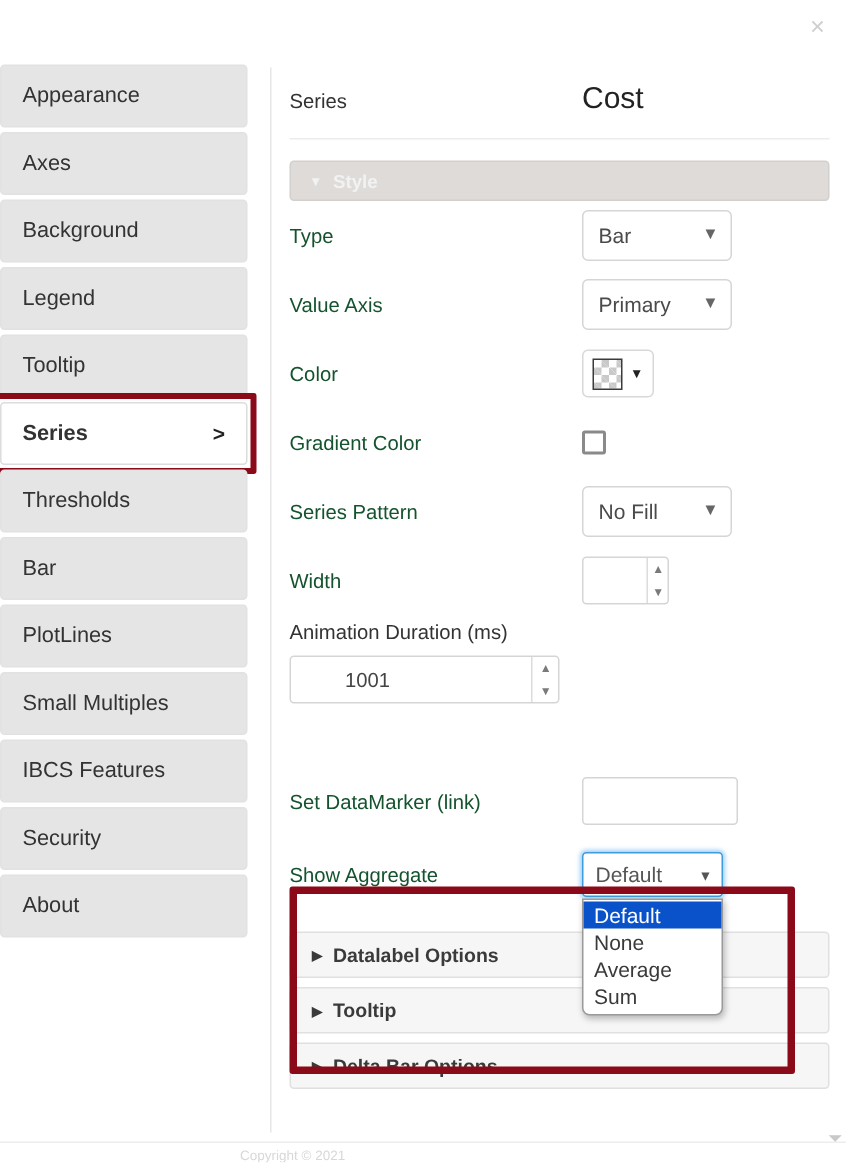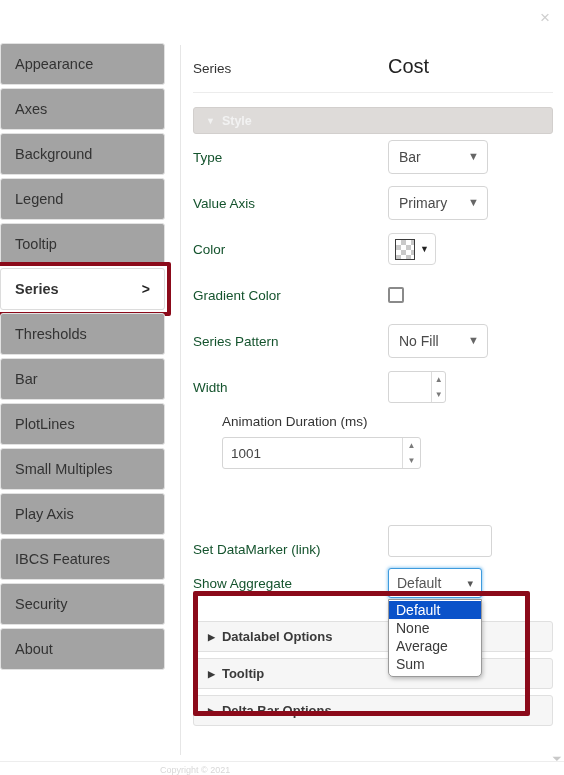--- a/index.html
+++ b/index.html
@@ -32,21 +32,21 @@
   
   .sidebar {
     position: absolute;
     left: 0; top: 43px;
     width: 165px;
   }
   .side-item {
     position: relative;
     height: 42px;
     margin-bottom: 3px;
-    background: #a3a3a3;
+    background: #e5e5e5;
     border: 1px solid #e2e2e2;
     border-radius: 3px;
     display: flex;
     align-items: center;
     padding: 0 14px;
     font-size: 14.5px;
     color: #333333;
     cursor: pointer;
   }
   .side-item.active {
@@ -201,24 +201,24 @@
     border-left: 1px solid #dcdcdc;
     display: flex; flex-direction: column;
   }
   .spin .btns div {
     flex: 1;
     display: flex; align-items: center; justify-content: center;
     font-size: 8px;
     color: #7a7a7a;
     cursor: pointer;
   }
-  .spin.wide { width: 199px; }
+  .spin.wide { width: 180px; padding-left: 28px; }
   .spin.narrow { width: 58px; }
 
-  .anim-block { margin-top: 4px; margin-left: 29px; }
+  .anim-block { margin-top: 4px; }
   .anim-block .alabel {
     font-size: 13.5px; color: #333; margin-bottom: 8px;
   }
 
   .text-input {
     width: 104px; height: 32px;
     border: 1px solid #d5d5d5;
     border-radius: 3px;
     background: #fff;
     outline: none;
@@ -354,23 +354,20 @@
       <span>Thresholds</span>
     </div>
     <div class="side-item">
       <span>Bar</span>
     </div>
     <div class="side-item">
       <span>PlotLines</span>
     </div>
     <div class="side-item">
       <span>Small Multiples</span>
-    </div>
-    <div class="side-item">
-      <span>Play Axis</span>
     </div>
     <div class="side-item">
       <span>IBCS Features</span>
     </div>
     <div class="side-item">
       <span>Security</span>
     </div>
     <div class="side-item">
       <span>About</span>
     </div>
@@ -442,21 +439,21 @@
       <div class="alabel">Animation Duration (ms)</div>
       <span class="spin wide">
         <input value="1001" style="">
         <span class="btns">
           <div>▲</div>
           <div>▼</div>
         </span>
       </span>
     </div>
 
-    <div class="frow" style="margin-top:42px;align-items:flex-end;">
+    <div class="frow" style="margin-top:42px;">
       <span class="flabel">Set DataMarker (link)</span>
       <input class="text-input" value="" style="">
     </div>
 
     <div class="frow" style="min-height:52px; position:relative;">
       <span class="flabel">Show Aggregate</span>
       <span style="position:relative;">
         <span class="agg-select">
           <span>Default</span>
           <span class="caret">▾</span>

